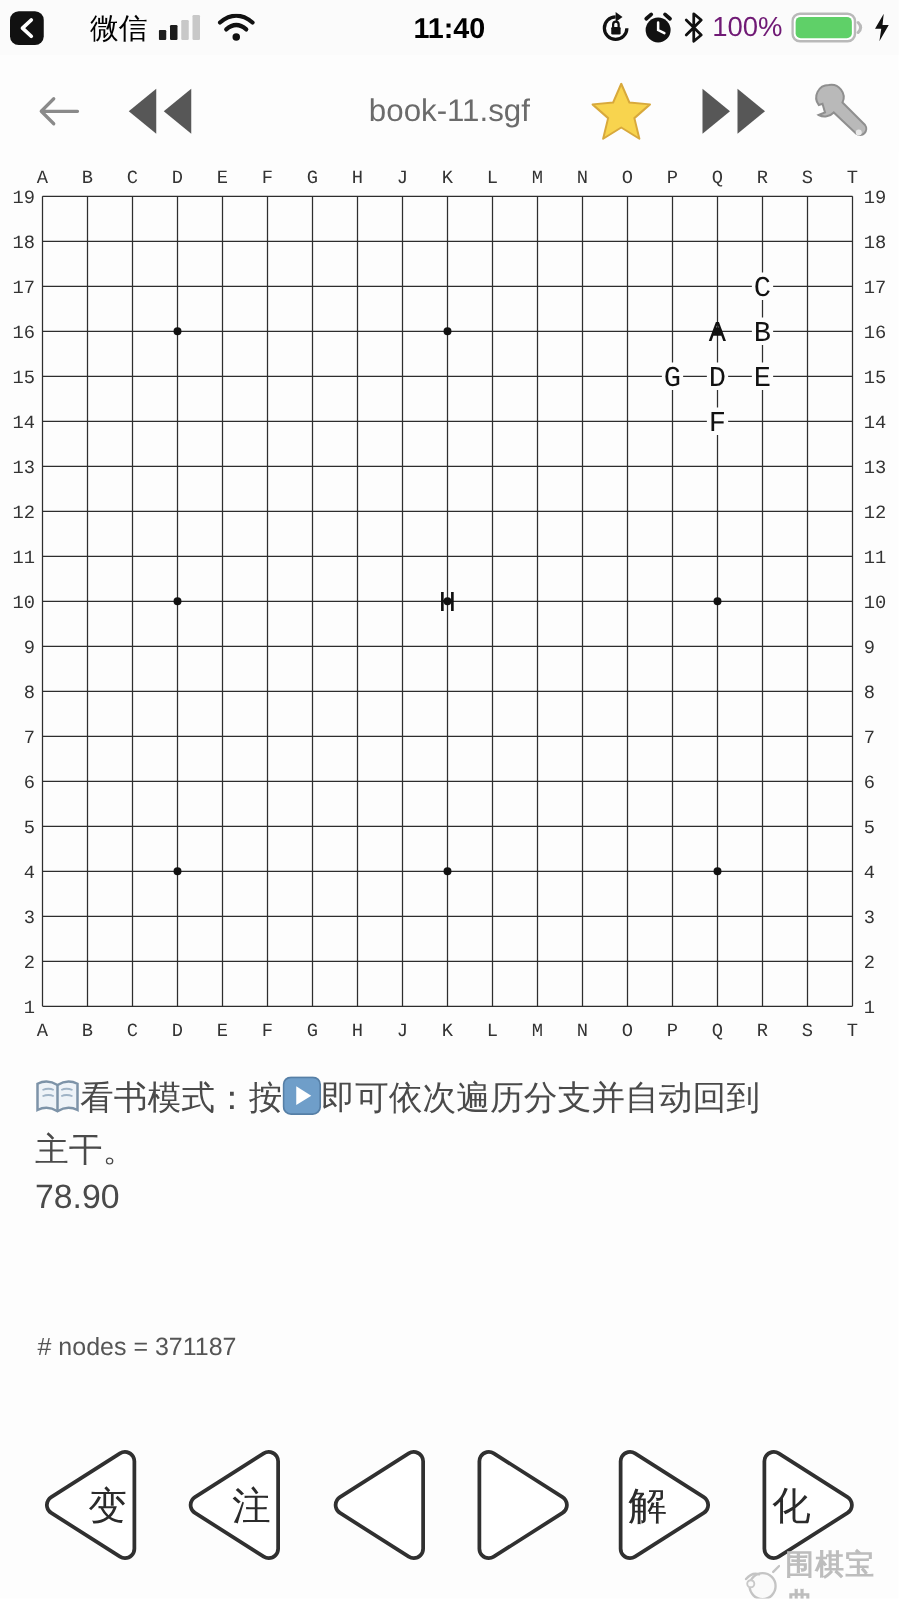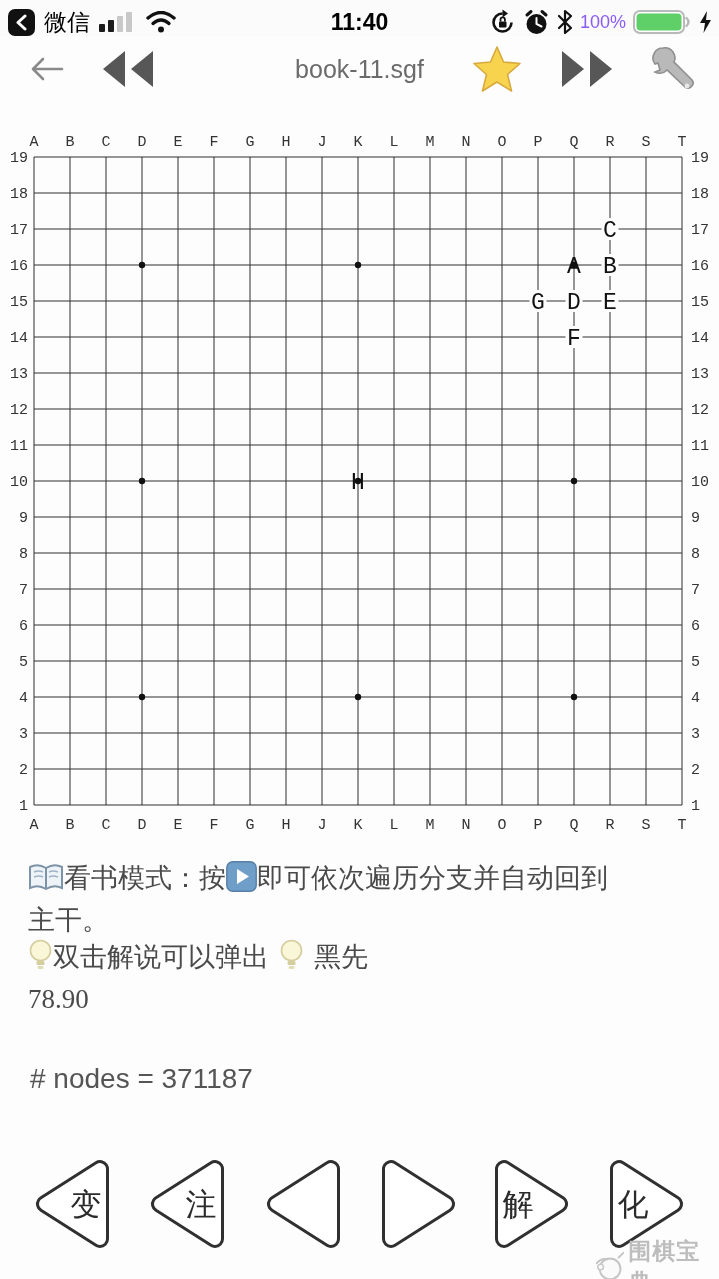--- a/index.html
+++ b/index.html
@@ -2,38 +2,38 @@
 <html><head>
 <meta charset="utf-8">
 <style>
   html,body{margin:0;padding:0;background:#fff;}
   .screen{position:relative;width:719px;height:1279px;background:#fdfdfd;overflow:hidden;
           font-family:"Liberation Sans",sans-serif;color:#111;}
   
   .status-bar{position:absolute;top:0;left:0;width:719px;height:44px;background:#fbfbfb;}
   .sb-left{position:absolute;left:8px;top:0;height:44px;display:flex;align-items:center;gap:9px;}
   .sb-chip{width:27px;height:27px;background:#111;border-radius:7px;display:flex;align-items:center;justify-content:center;}
-  .sb-app{font-size:23px;color:#000;}
+  .sb-app{font-size:23px;color:#000;margin-left:28px;}
   .sb-time{position:absolute;left:0;top:0;width:719px;height:44px;text-align:center;
            line-height:44px;font-size:23px;font-weight:bold;color:#000;}
   .sb-right{position:absolute;right:6px;top:0;height:44px;display:flex;align-items:center;gap:7px;}
-  .sb-pct{font-size:18px;color:#8b5cf6;}
-  
-  .toolbar{position:absolute;top:36px;left:0;width:719px;height:66px;background:#fdfdfd;}
+  .sb-pct{font-size:22px;color:#701a75;}
+  
+  .toolbar{position:absolute;top:56px;left:0;width:719px;height:66px;background:#fdfdfd;}
   .tb-title{position:absolute;left:0;top:0;width:719px;height:66px;text-align:center;line-height:66px;
             font-size:25px;color:#6b6b6b;}
   .tb-ic{position:absolute;top:0;height:66px;display:flex;align-items:center;justify-content:center;cursor:pointer;}
   
   .board-wrap{position:absolute;left:0;top:128px;width:719px;height:712px;}
   
   .annotation{position:absolute;left:28px;top:860px;width:592px;font-size:27px;line-height:37px;color:#4a4a4a;}
-  .annotation p{margin:0;font-family:Liberation Serif, serif;}
+  .annotation p{margin:0;}
   .ic{display:inline-block;vertical-align:-5px;}
   .sp{margin-left:10px;}
-  .stats{position:absolute;left:30px;top:1062px;font-size:28px;line-height:33px;color:#555;}
+  .stats{position:absolute;left:30px;top:1062px;font-size:20px;line-height:33px;color:#555;}
   .stats p{margin:0;}
   
   .nav-buttons{position:absolute;left:0;top:1156px;width:719px;height:100px;}
   .tri-btn{position:absolute;top:0;width:88px;height:96px;cursor:pointer;}
   
   .watermark{position:absolute;left:594px;top:1236px;display:flex;align-items:center;gap:4px;z-index:6;}
   .wm-text{font-size:23px;color:#bdbdbd;font-weight:bold;letter-spacing:1px;}
 </style>
 </head>
 <body>
@@ -268,35 +268,20 @@
           <path d="M18 4 L18 25" stroke="#7d93a8" stroke-width="2"></path>
           <path d="M6 8 Q11 6 15 8 M6 13 Q11 11 15 13 M21 8 Q25 6 30 8 M21 13 Q25 11 30 13" stroke="#9fb3c6" stroke-width="1.4" fill="none"></path>
         </svg>
       </span><span>看书模式：按</span><span class="ic">
         <svg width="31" height="31" viewBox="0 0 31 31">
           <rect x="0.8" y="0.8" width="29.4" height="29.4" rx="6" fill="#6f9ec9" stroke="#567fa6" stroke-width="1.4"></rect>
           <path d="M11 8 L23 15.5 L11 23 Z" fill="#fff"></path>
         </svg>
       </span><span>即可依次遍历分支并自动回到主干。</span>
     </p>
-    <p>
-      <span class="ic">
-        <svg width="25" height="32" viewBox="0 0 25 32">
-          <circle cx="12.5" cy="11.5" r="10" fill="#faf6d8" stroke="#d4cd9d" stroke-width="1.6"></circle>
-          <rect x="8.5" y="22" width="8" height="4" rx="1.5" fill="#d4cd9d"></rect>
-          <rect x="9.5" y="27" width="6" height="3" rx="1.5" fill="#e2dcb4"></rect>
-        </svg>
-      </span><span>双击解说可以弹出</span><span class="ic sp">
-        <svg width="25" height="32" viewBox="0 0 25 32">
-          <circle cx="12.5" cy="11.5" r="10" fill="#faf6d8" stroke="#d4cd9d" stroke-width="1.6"></circle>
-          <rect x="8.5" y="22" width="8" height="4" rx="1.5" fill="#d4cd9d"></rect>
-          <rect x="9.5" y="27" width="6" height="3" rx="1.5" fill="#e2dcb4"></rect>
-        </svg>
-      </span><span class="sp">黑先</span>
-    </p>
     <p>78.90</p>
   </div>
 
   <div class="stats">
     <p># nodes = 371187</p>
   </div>
 
   <div class="nav-buttons" id="nav-buttons">
       <div class="tri-btn" style="left: 30px;"><svg width="88" height="96">
           <path d="M70,13 L70,83 L15,48 Z" fill="#303030" stroke="#303030" stroke-width="18" stroke-linejoin="round"></path>

